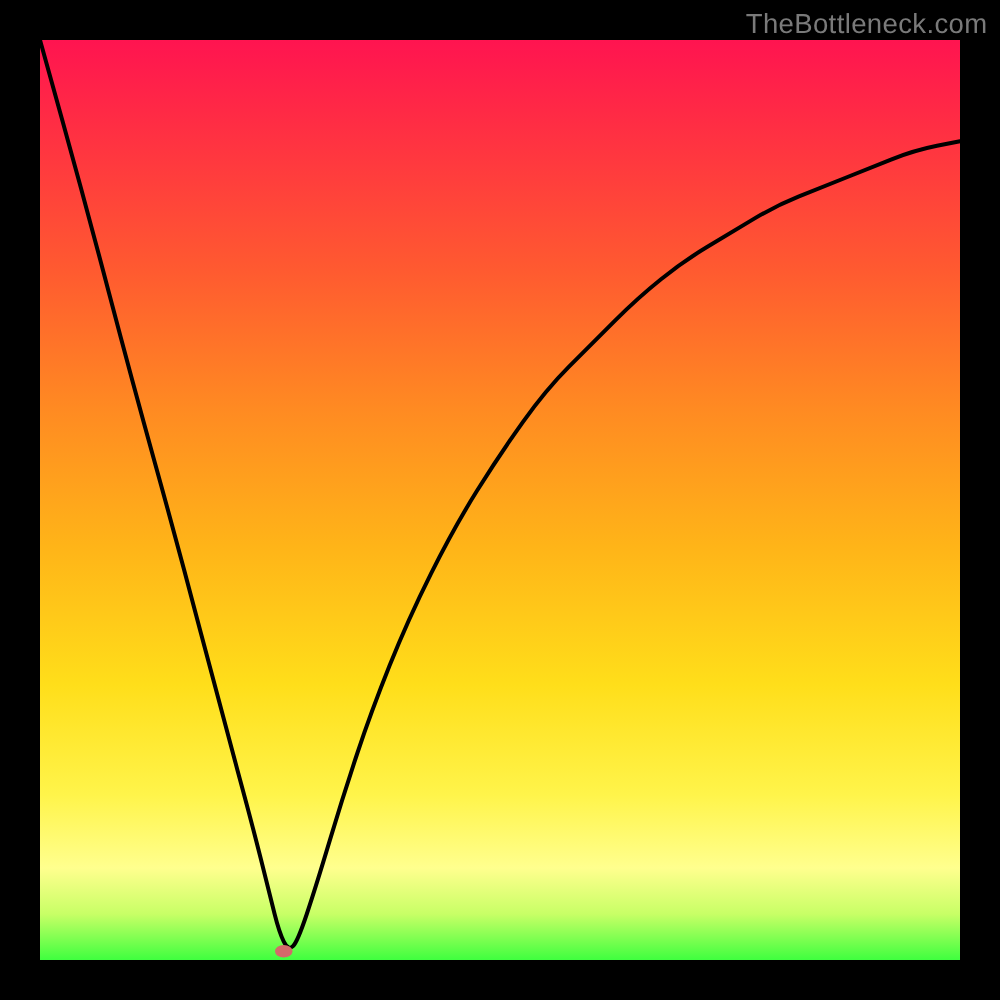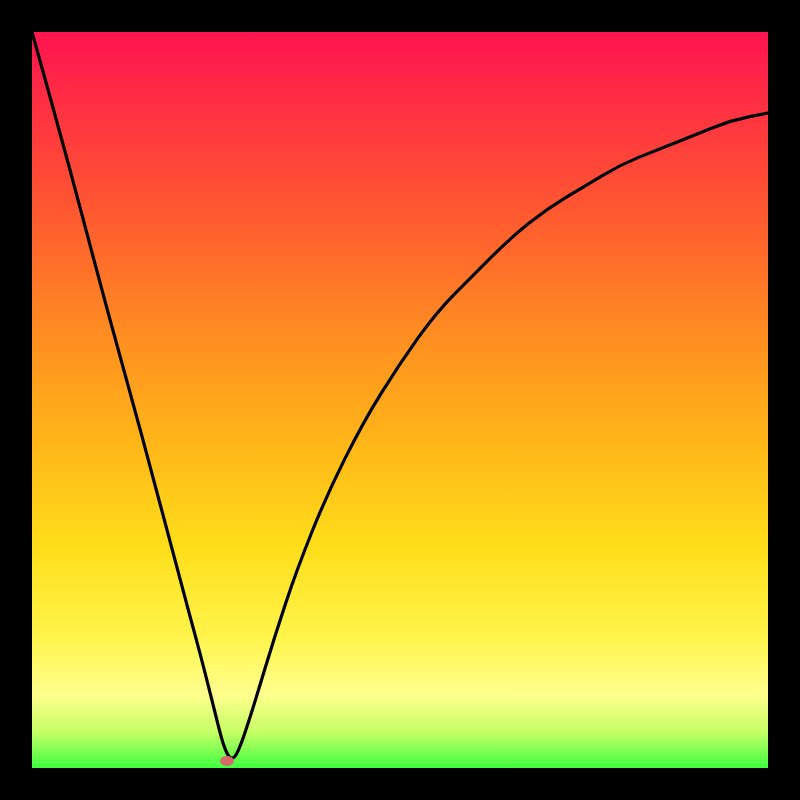--- a/index.html
+++ b/index.html
@@ -65,20 +65,21 @@
     border-radius: 50%;
     background: #d46a6a;
     transform: translate(-50%, -50%);
   }
 </style>
 </head>
 <body>
 
 <div class="frame">
 
+  <div class="watermark">TheBottleneck.com</div>
 
   <div class="plot-area">
 
     <svg class="curve" viewBox="0 0 736 736" preserveAspectRatio="none">
       <path id="curve-path" d="M 0 0 Q 0 0 18.400000000000002 66.24000000000001 Q 36.800000000000004 132.48000000000002 55.2 202.4 Q 73.60000000000001 272.32 92 338.56 Q 110.39999999999999 404.8 128.8 474.72 Q 147.20000000000002 544.64 158.24 585.12 Q 169.28 625.6 176.64 655.04 Q 184 684.48 187.68 699.2 Q 191.36 713.92 195.04000000000002 721.28 Q 198.72000000000003 728.64 202.40000000000003 724.96 Q 206.08 721.28 213.44 699.2 Q 220.79999999999998 677.12 231.84 640.3199999999999 Q 242.88000000000002 603.52 253.92000000000002 570.4 Q 264.96 537.28 279.68 500.48 Q 294.40000000000003 463.68 312.8 426.88 Q 331.2 390.08000000000004 349.6 360.64 Q 368 331.2 386.4 305.44 Q 404.8 279.68 423.2 261.28 Q 441.59999999999997 242.88 460 224.48000000000002 Q 478.40000000000003 206.08000000000004 496.79999999999995 191.36 Q 515.1999999999999 176.64 533.5999999999999 165.59999999999997 Q 552 154.55999999999995 570.4000000000001 143.51999999999998 Q 588.8000000000001 132.48000000000002 607.2 125.12 Q 625.6 117.75999999999999 644 110.39999999999998 Q 662.4 103.03999999999996 680.8 95.68 Q 699.1999999999999 88.32000000000005 717.5999999999999 84.64000000000004 T 736 80.96000000000004" fill="none" stroke="#000" stroke-width="3.2" stroke-linejoin="round" stroke-linecap="round"></path>
     </svg>
 
     <div class="marker" id="min-marker" style="left: 195.04px; top: 728.64px;"></div>
 
   </div>

